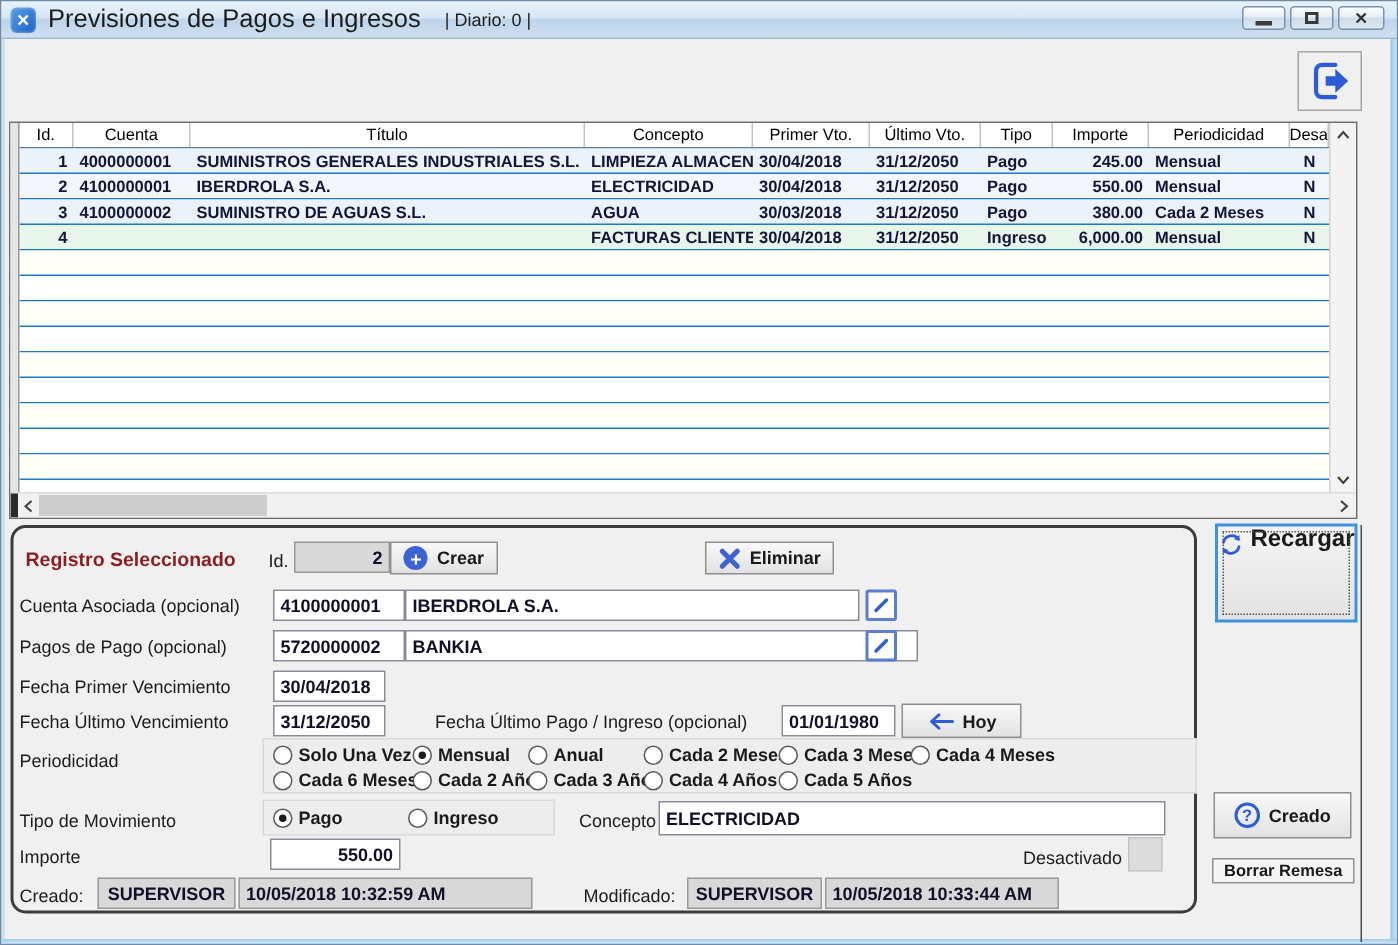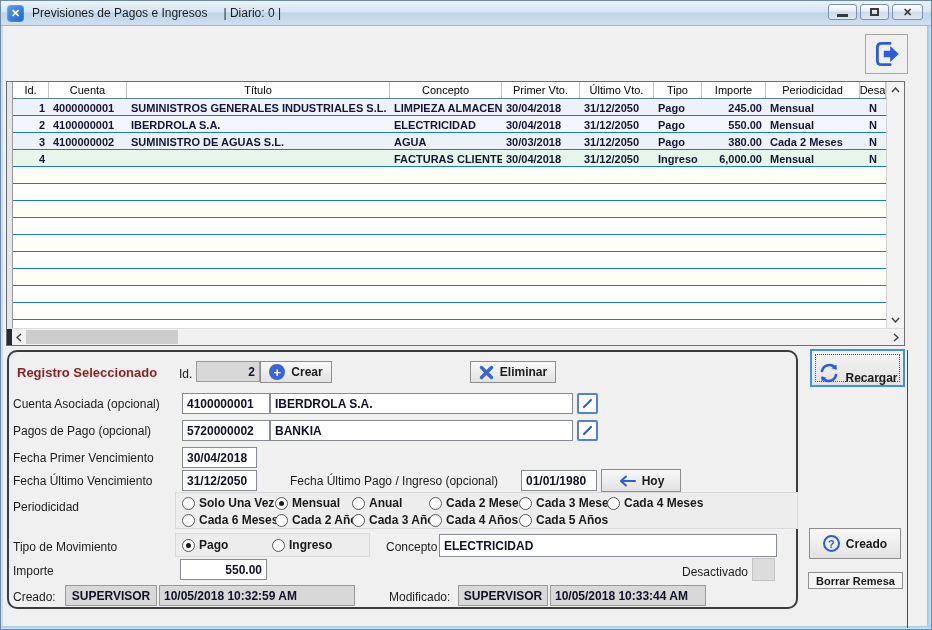--- a/index.html
+++ b/index.html
@@ -10,21 +10,21 @@
   .frame-l { position:absolute; top:25px; left:0; bottom:0; width:2px; background:#c9def0; }
   .frame-b { position:absolute; left:0; right:0; bottom:0; height:3px; background:linear-gradient(#9ecbe9,#cfe5f6); }
 
   
   .titlebar { position:absolute; top:0; left:0; right:0; height:25px;
     background:linear-gradient(#eaf3fb, #d6e6f5 45%, #bdd4ea 50%, #cfe0f0);
     border-bottom:1px solid #9db8d2; display:flex; align-items:center; padding:0 6px; }
   .app-icon { width:17px; height:17px; border-radius:4px;
     background:linear-gradient(135deg,#5aa0e8,#1e62c8); color:#fff; font-weight:bold; font-size:11px;
     display:flex; align-items:center; justify-content:center; box-shadow:inset 0 0 2px #fff8; }
-  .title-text { font-size:12px; color:#1c1c1c; margin-left:8px; }
+  .title-text { font-size:17px; color:#1c1c1c; margin-left:8px; }
   .title-diario { font-size:12px; color:#1c1c1c; margin-left:16px; }
   .win-controls { position:absolute; right:8px; top:3px; display:flex; gap:3px; }
   .win-btn { width:29px; height:16px; border:1px solid #7d93aa; border-radius:3px;
     background:linear-gradient(#fdfefe,#e6eef6 45%,#ccdbe9 50%,#dde9f3); display:flex; align-items:center; justify-content:center;
     color:#2a2a2a; font-size:10px; }
   .win-btn.close { width:31px; }
   .glyph-min { width:11px; height:3px; background:#3a3a3a; margin-top:6px; }
   .glyph-max { width:9px; height:8px; border:2px solid #3a3a3a; }
   .glyph-close { font-size:11px; font-weight:bold; color:#333; }
 
@@ -77,23 +77,23 @@
     font-size:13px; font-weight:bold; display:flex; align-items:center; justify-content:center; line-height:1; }
   .edit-btn { background:#fff; border:2px solid #5b7fd0; border-radius:2px; display:flex; align-items:center; justify-content:center; }
   .radio-panel { position:absolute; background:#ededed; border:1px solid #d9d9d9; }
   .radio-item { position:absolute; display:flex; align-items:center; gap:4px; }
   .radio { width:13px; height:13px; border:1px solid #595959; border-radius:50%; background:#fff; position:relative; flex:none; }
   .radio.checked::after { content:''; position:absolute; inset:3px; border-radius:50%; background:#1c1c1c; }
   .radio-text { font-size:12px; font-weight:bold; color:#1a1a1a; white-space:nowrap; }
   .checkbox { background:#dcdcdc; border:1px solid #c4c4c4; }
 
   
-  .recargar { position:absolute; left:809px; top:348px; width:95px; height:38px; border:2px solid #3d93e0;
-    background:linear-gradient(#f4f4f4,#e3e3e3); display:flex; align-items:flex-end; justify-content:center; gap:4px;
-    font-size:12px; font-weight:bold; color:#1a1a1a; }
+  .recargar { position:absolute; left:809px; top:348px; width:95px; height:66px; border:2px solid #3d93e0;
+    background:linear-gradient(#f4f4f4,#e3e3e3); display:flex; align-items:flex-start; justify-content:center; gap:4px;
+    font-size:16px; font-weight:bold; color:#1a1a1a; }
   .recargar::after { content:''; position:absolute; inset:3px; border:1px dotted #555; pointer-events:none; }
   .ayuda { position:absolute; left:808px; top:527px; width:92px; height:31px; }
   .icon-q { width:17px; height:17px; border-radius:50%; border:2px solid #2e5cd6; color:#2e5cd6;
     font-size:11px; font-weight:bold; display:flex; align-items:center; justify-content:center; }
   .borrar { position:absolute; left:807px; top:571px; width:95px; height:17px; background:#f5f5f5;
     border:1px solid #909090; font-size:11px; font-weight:bold; color:#1a1a1a; display:flex; align-items:center; justify-content:center; }
   .vline { position:absolute; left:906px; top:349px; width:1px; height:278px; background:#4a4a4a; }
 </style>
 </head>
 <body>
@@ -249,21 +249,21 @@
     <div class="gb-abs tb" style="left:173px; top:41px; width:88px;">4100000001</div>
     <div class="gb-abs tb" style="left:261px; top:41px; width:303px;">IBERDROLA S.A.</div>
     <div class="gb-abs edit-btn" style="left:568px; top:41px; width:21px; height:21px;">
       <svg width="11" height="11" viewBox="0 0 11 11">
           <path d="M2 9 L9 2" stroke="#2e5cd6" stroke-width="2.2" stroke-linecap="round"></path>
         </svg>
     </div>
 
     <span class="gb-abs lbl" style="left:4px; top:72px;">Pagos de Pago (opcional)</span>
     <div class="gb-abs tb" style="left:173px; top:68px; width:88px;">5720000002</div>
-    <div class="gb-abs tb" style="left:261px; top:68px; width:303px;">BANKIA</div>
+    <div class="gb-abs tb" style="left:261px; top:68px; width:342px;">BANKIA</div>
     <div class="gb-abs edit-btn" style="left:568px; top:68px; width:21px; height:21px;">
       <svg width="11" height="11" viewBox="0 0 11 11">
           <path d="M2 9 L9 2" stroke="#2e5cd6" stroke-width="2.2" stroke-linecap="round"></path>
         </svg>
     </div>
 
     <span class="gb-abs lbl" style="left:4px; top:99px;">Fecha Primer Vencimiento</span>
     <div class="gb-abs tb" style="left:173px; top:95px; width:75px;">30/04/2018</div>
 
     <span class="gb-abs lbl" style="left:4px; top:122px;">Fecha Último Vencimiento</span>

